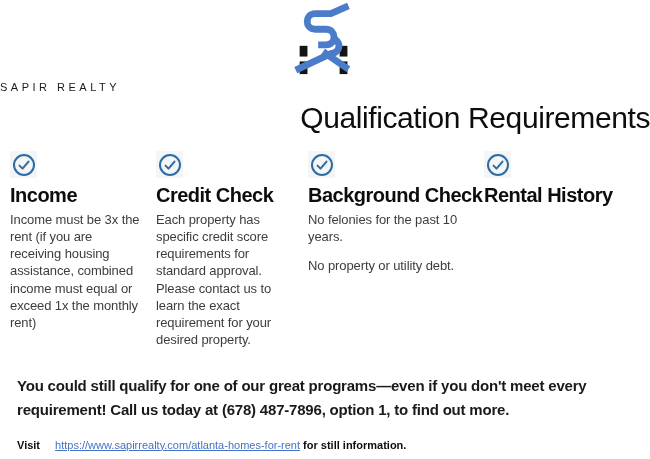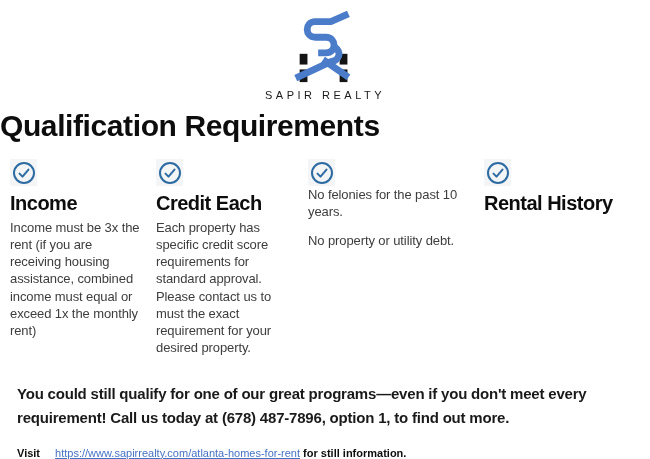--- a/index.html
+++ b/index.html
@@ -7,35 +7,35 @@
   .page {
     position: relative;
     width: 650px;
     height: 459px;
     background: #ffffff;
     font-family: "Liberation Sans", sans-serif;
     color: #111111;
     overflow: hidden;
   }
   
-  .logo-block { padding-top: 8px; text-align: center; }
+  .logo-block { padding-top: 0; text-align: left; }
   .logo-mark { display: block; margin: 0 auto; }
   .brand-name {
     margin-top: 3px;
     font-size: 11px;
     font-weight: 400;
     letter-spacing: 3.5px;
     color: #1a1a1a;
   }
   
   .page-title {
     margin-top: 8px;
-    text-align: left;
+    text-align: right;
     font-size: 30px;
-    font-weight: 700;
+    font-weight: 400;
     letter-spacing: -0.4px;
     color: #0d0d0d;
   }
   
   .columns {
     display: grid;
     grid-template-columns: 132px 138px 162px 176px;
     column-gap: 14px;
     margin: 16px 0 0 10px;
   }
@@ -124,31 +124,32 @@
       <p>Income must be 3x the rent (if you are receiving housing assistance, combined income must equal or exceed 1x the monthly rent)</p>
     </div>
 
     <div class="col">
       <div class="icon-box">
         <svg class="check-icon" width="24" height="24" viewBox="0 0 24 24" aria-hidden="true">
           <circle cx="12" cy="12" r="10" fill="none" stroke="currentColor" stroke-width="2"></circle>
           <path d="M7.5 12.6 l3 3 L16.5 8.6" fill="none" stroke="currentColor" stroke-width="2" stroke-linecap="round" stroke-linejoin="round"></path>
         </svg>
       </div>
-      <h2>Credit Each</h2>
-      <p>Each property has specific credit score requirements for standard approval. Please contact us to must the exact requirement for your desired property.</p>
+      <h2>Credit Check</h2>
+      <p>Each property has specific credit score requirements for standard approval. Please contact us to learn the exact requirement for your desired property.</p>
     </div>
 
     <div class="col">
       <div class="icon-box">
         <svg class="check-icon" width="24" height="24" viewBox="0 0 24 24" aria-hidden="true">
           <circle cx="12" cy="12" r="10" fill="none" stroke="currentColor" stroke-width="2"></circle>
           <path d="M7.5 12.6 l3 3 L16.5 8.6" fill="none" stroke="currentColor" stroke-width="2" stroke-linecap="round" stroke-linejoin="round"></path>
         </svg>
       </div>
+      <h2>Background Check</h2>
       <p>No felonies for the past 10 years.</p>
       <p>No property or utility debt.</p>
     </div>
 
     <div class="col">
       <div class="icon-box">
         <svg class="check-icon" width="24" height="24" viewBox="0 0 24 24" aria-hidden="true">
           <circle cx="12" cy="12" r="10" fill="none" stroke="currentColor" stroke-width="2"></circle>
           <path d="M7.5 12.6 l3 3 L16.5 8.6" fill="none" stroke="currentColor" stroke-width="2" stroke-linecap="round" stroke-linejoin="round"></path>
         </svg>

